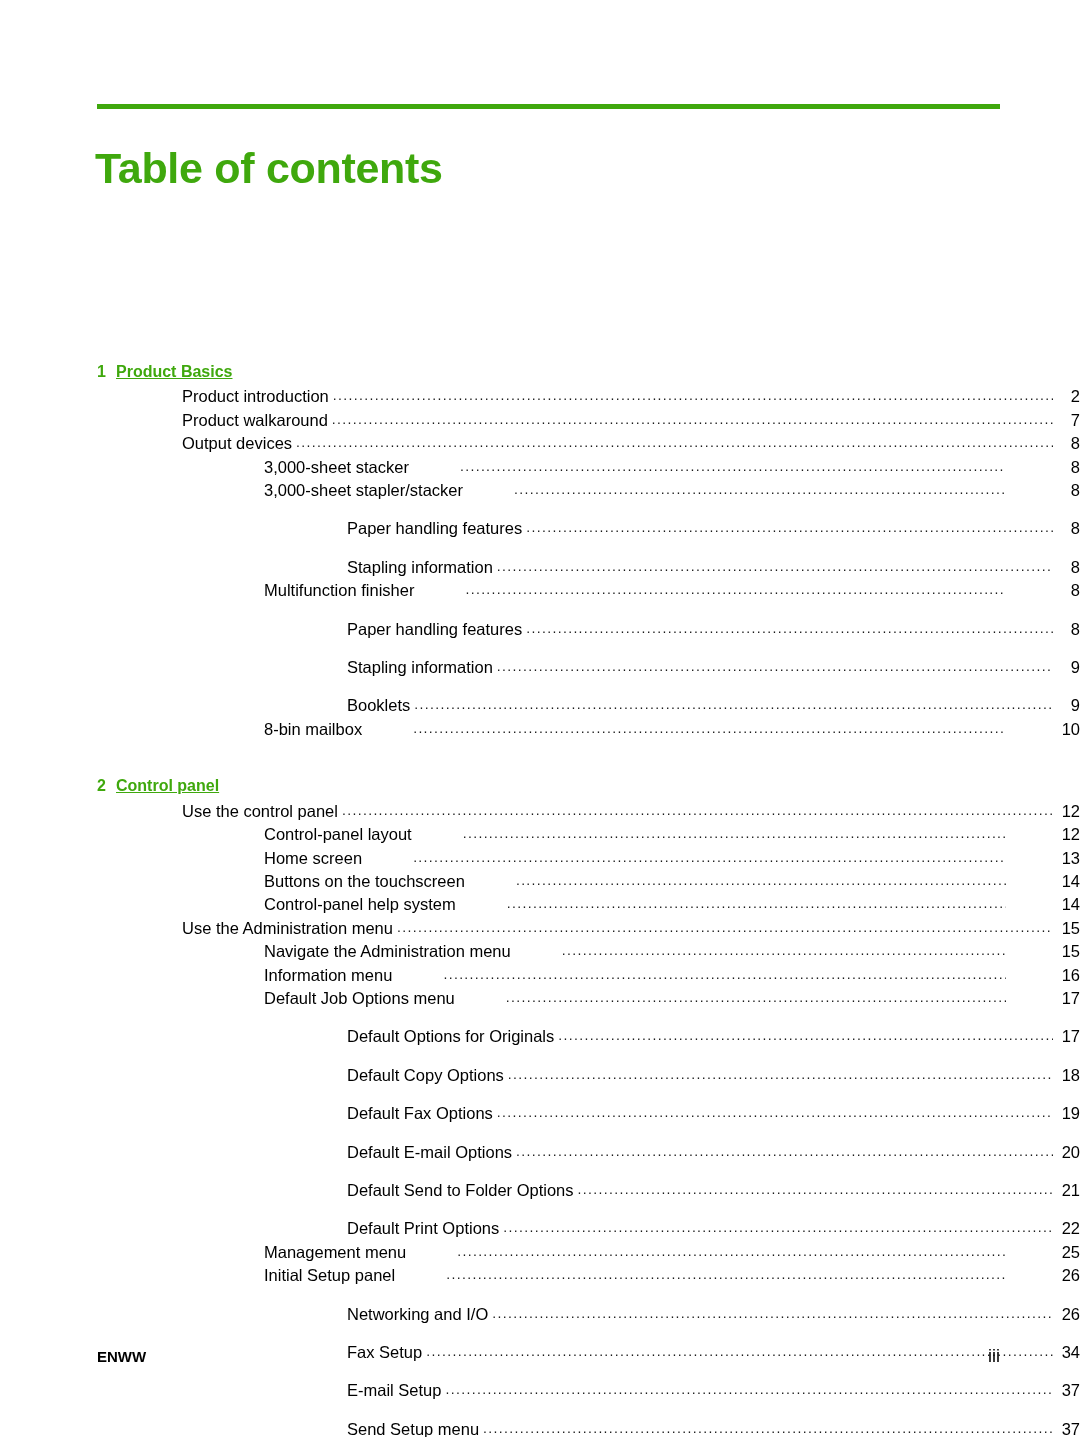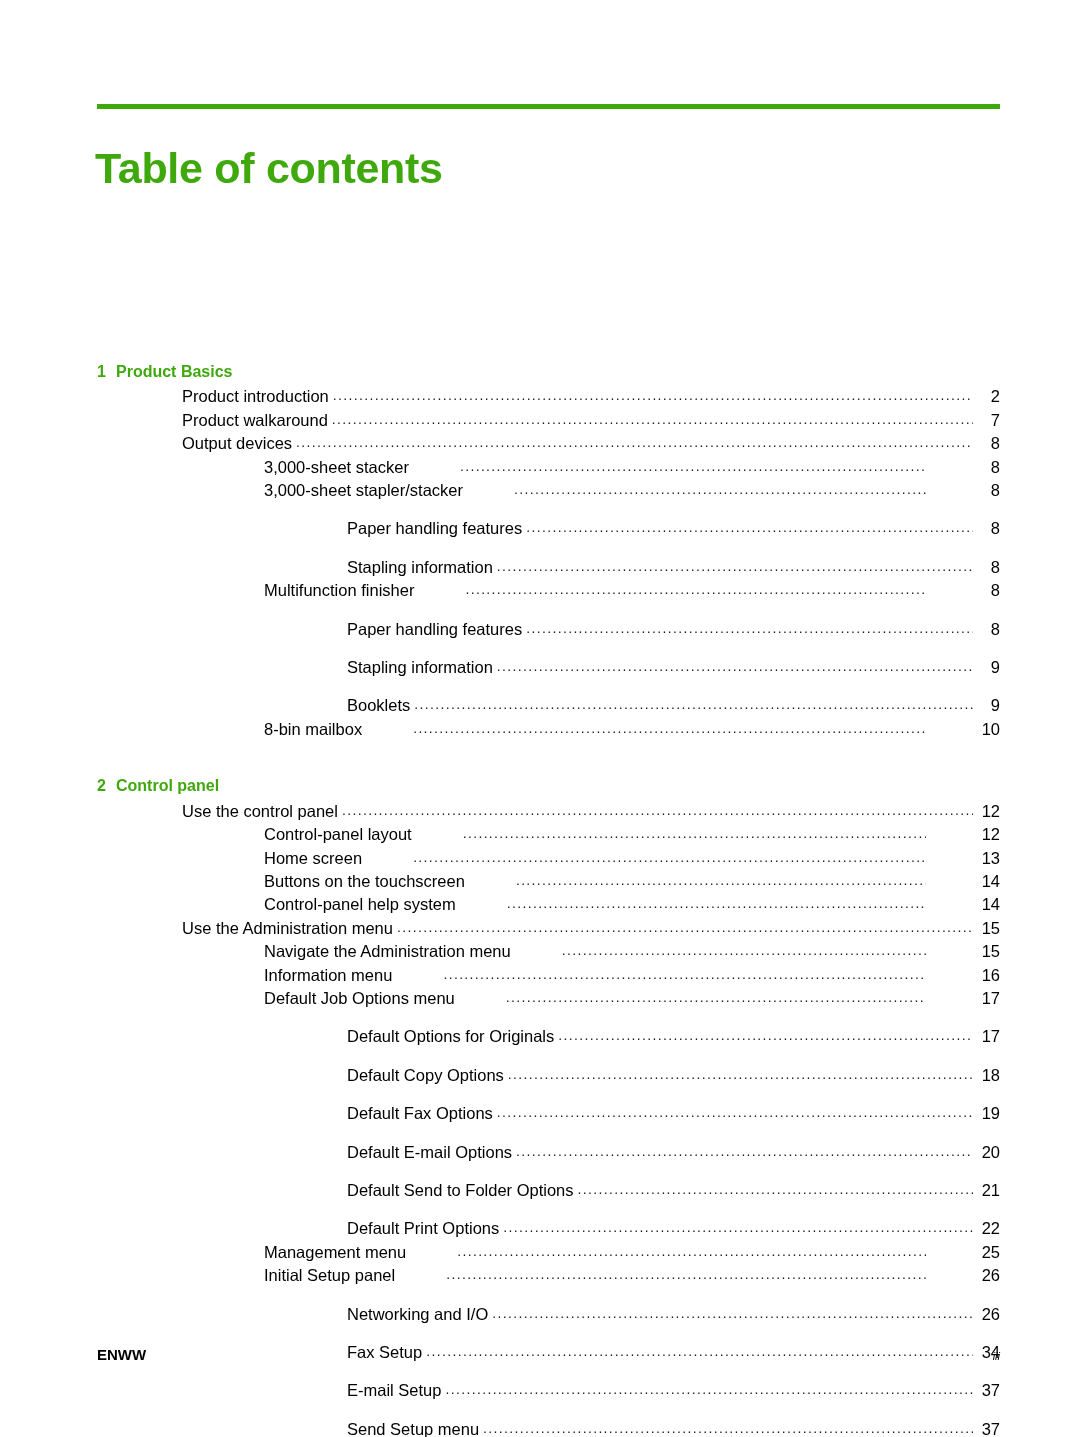--- a/index.html
+++ b/index.html
@@ -70,36 +70,36 @@
     color: #3fa80d;
     line-height: 23.4px;
     margin-bottom: 2px;
     white-space: nowrap;
   }
   .chapter-num {
     min-width: 19px;
   }
   .chapter-title {
     white-space: nowrap;
+    text-decoration: underline;
   }
 
   .entries {
     margin: 0;
     padding: 0;
     list-style: none;
   }
 
   .entry {
     display: flex;
     align-items: baseline;
     font-size: 16.5px;
     line-height: 23.4px;
     color: #000000;
     white-space: nowrap;
-    padding-right: 80px;
   }
   .entry .label {
     flex: 0 0 auto;
     white-space: nowrap;
   }
   .entry .leader {
     flex: 1 1 auto;
     overflow: hidden;
     margin: 0 3px 0 4px;
     position: relative;
@@ -138,22 +138,21 @@
     display: flex;
     justify-content: space-between;
     align-items: baseline;
     font-size: 15px;
     font-weight: bold;
     color: #000000;
     gap: 32px;
   }
   .footer .folio {
     font-weight: normal;
-    font-size: 11px;
-    font-style: italic;
+    font-size: 18px;
   }
 </style>
 </head>
 <body>
 
 <div class="page">
 
   <div class="title-rule"></div>
 
   <h1 class="page-title">Table of contents</h1>

